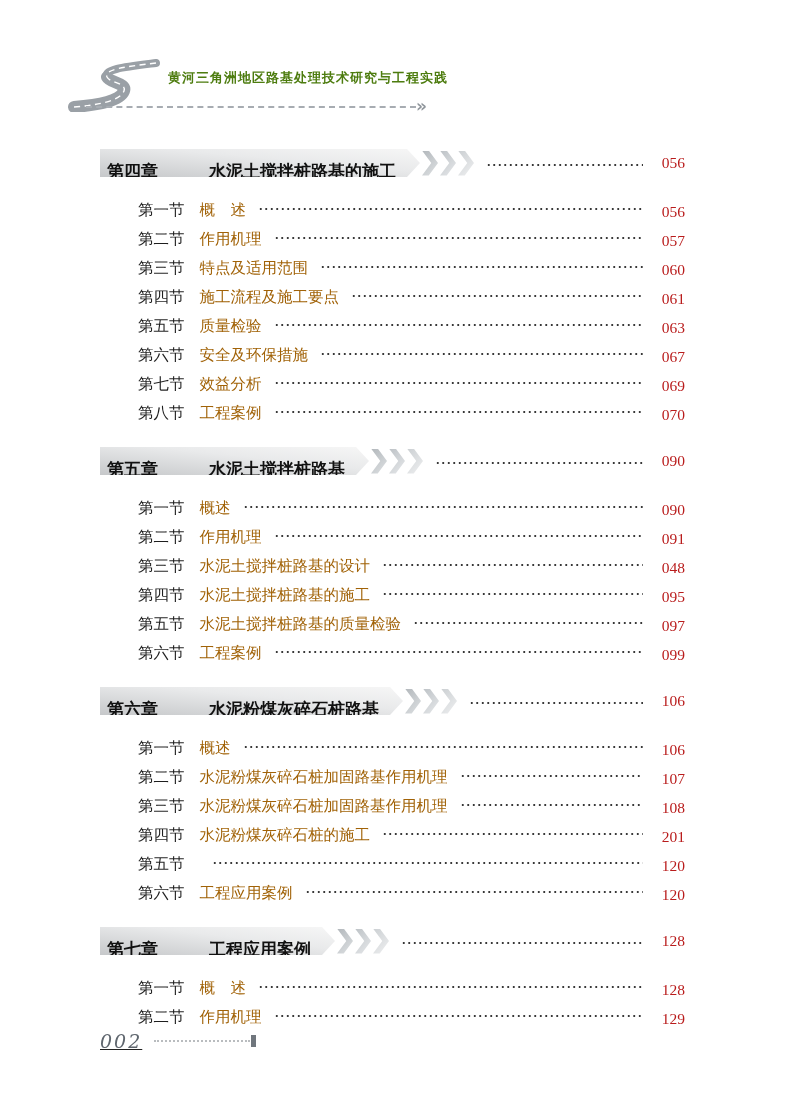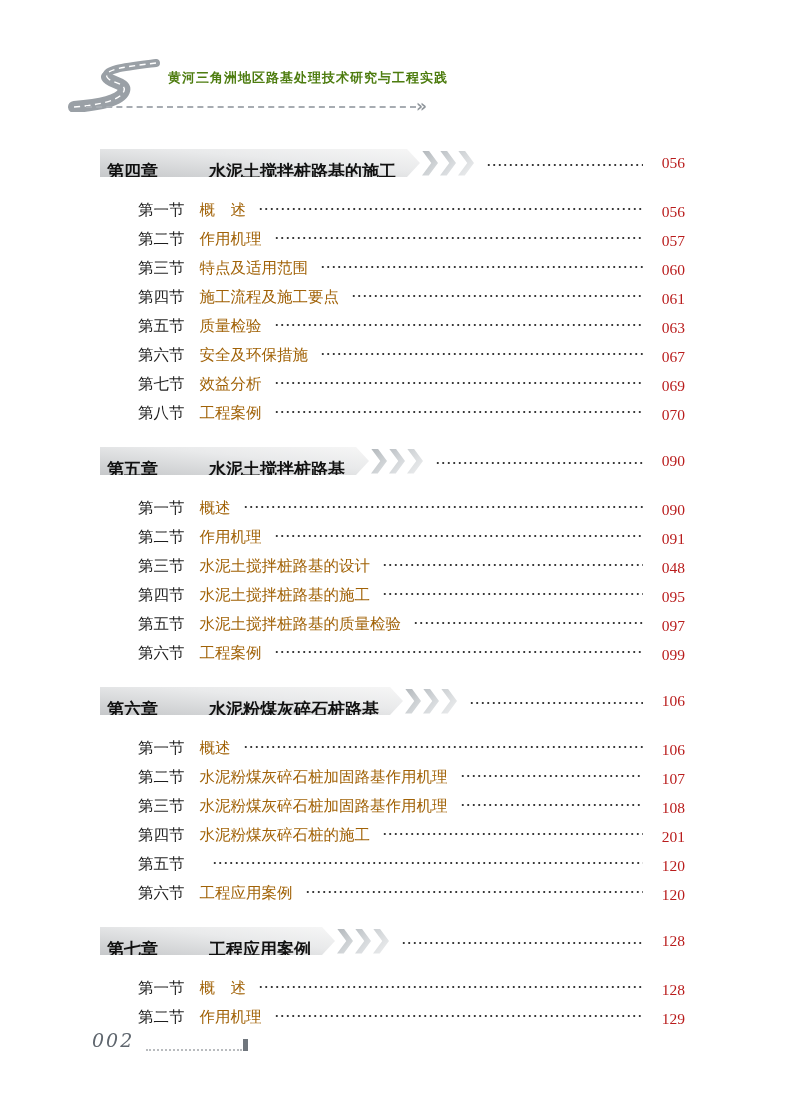--- a/index.html
+++ b/index.html
@@ -54,21 +54,21 @@
   .pagenum {
     font-family:"Liberation Serif","DejaVu Serif",serif;
     font-size:15.5px; color:#b91c1c; min-width:33px; text-align:right;
     flex:0 0 auto;
   }
   .section-row { display:flex; align-items:flex-end; height:29px; padding-left:38px; }
   .sec-label { font-size:15.5px; color:#1e1e1e; margin-right:15px; white-space:pre; }
   .sec-title { font-size:15.5px; color:#a16207; white-space:pre; }
 
   
-  .footer { position:absolute; left:92px; top:1031px; display:flex; align-items:flex-end; height:20px; }
+  .footer { position:absolute; left:100px; top:1031px; display:flex; align-items:center; height:20px;text-decoration:underline; }
   .folio {
     font-family:"DejaVu Serif","Liberation Serif",serif; font-style:italic;
     font-size:19px; color:#5f666e; letter-spacing:2px;
   }
   .folio-rule { width:96px; border-top:2px dotted #b9bcbf; margin-left:12px; }
   .folio-block { width:5px; height:12px; background:#70767d; margin-left:1px; }
 </style>
 </head>
 <body>
 

